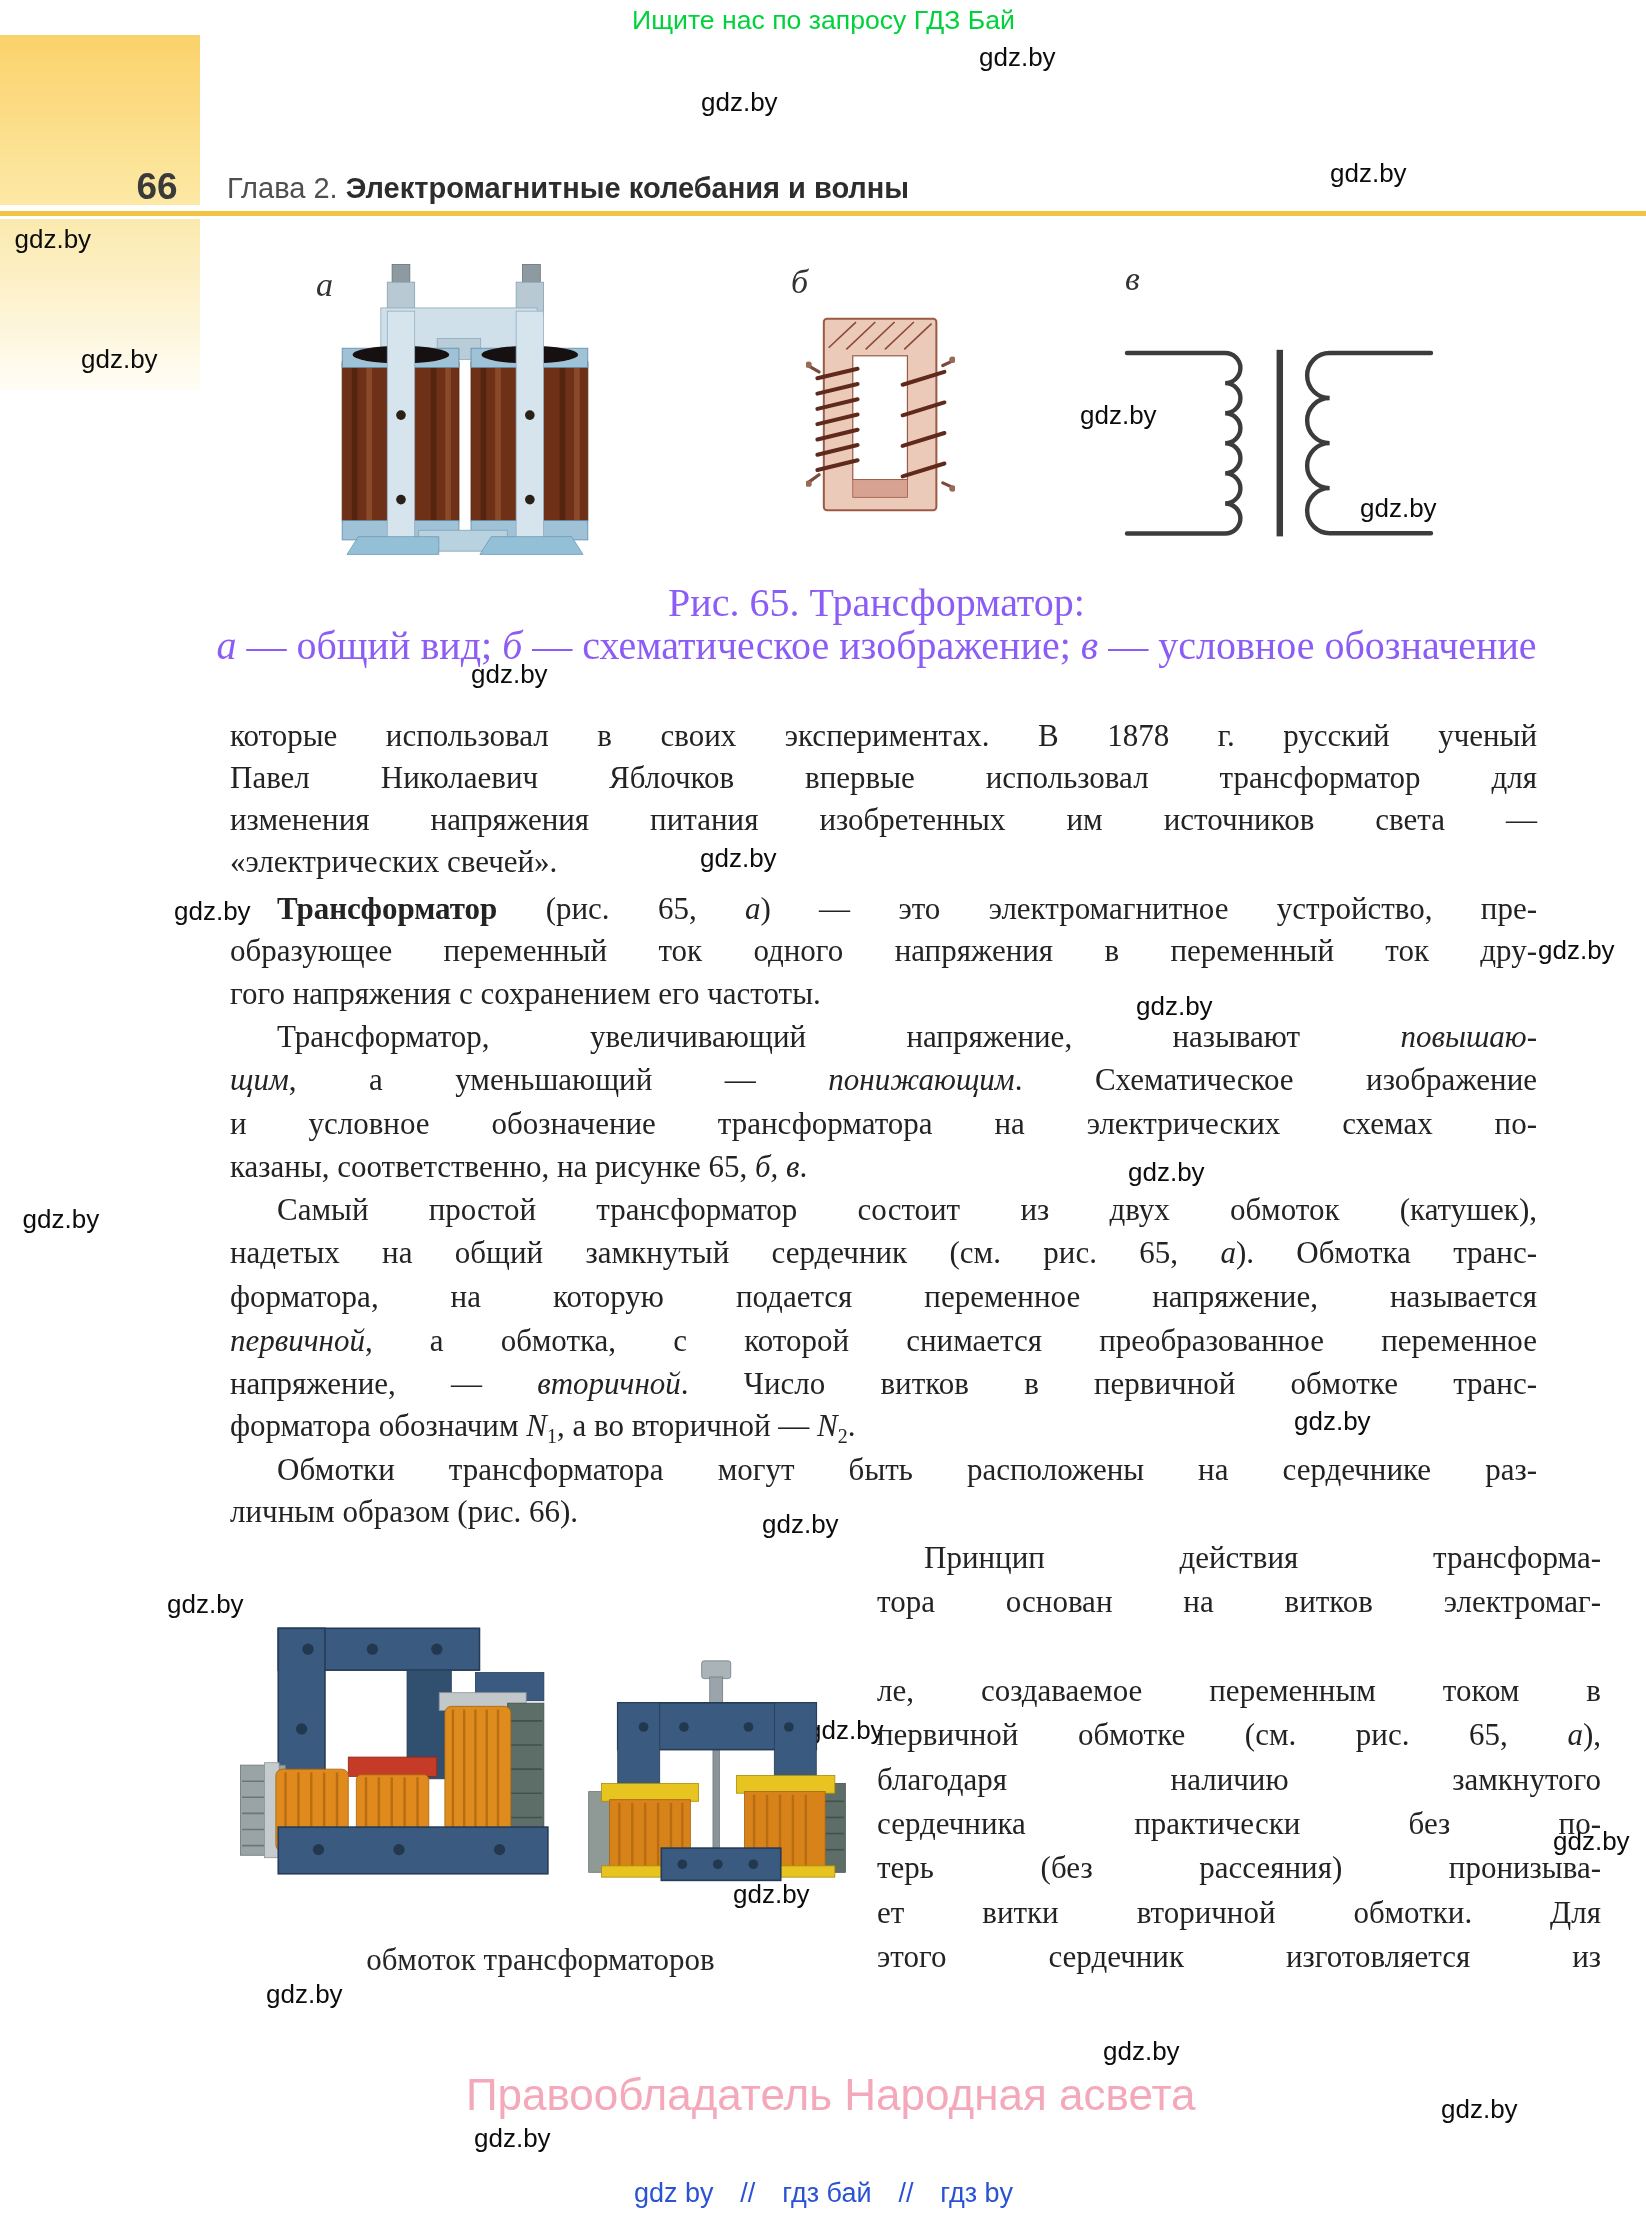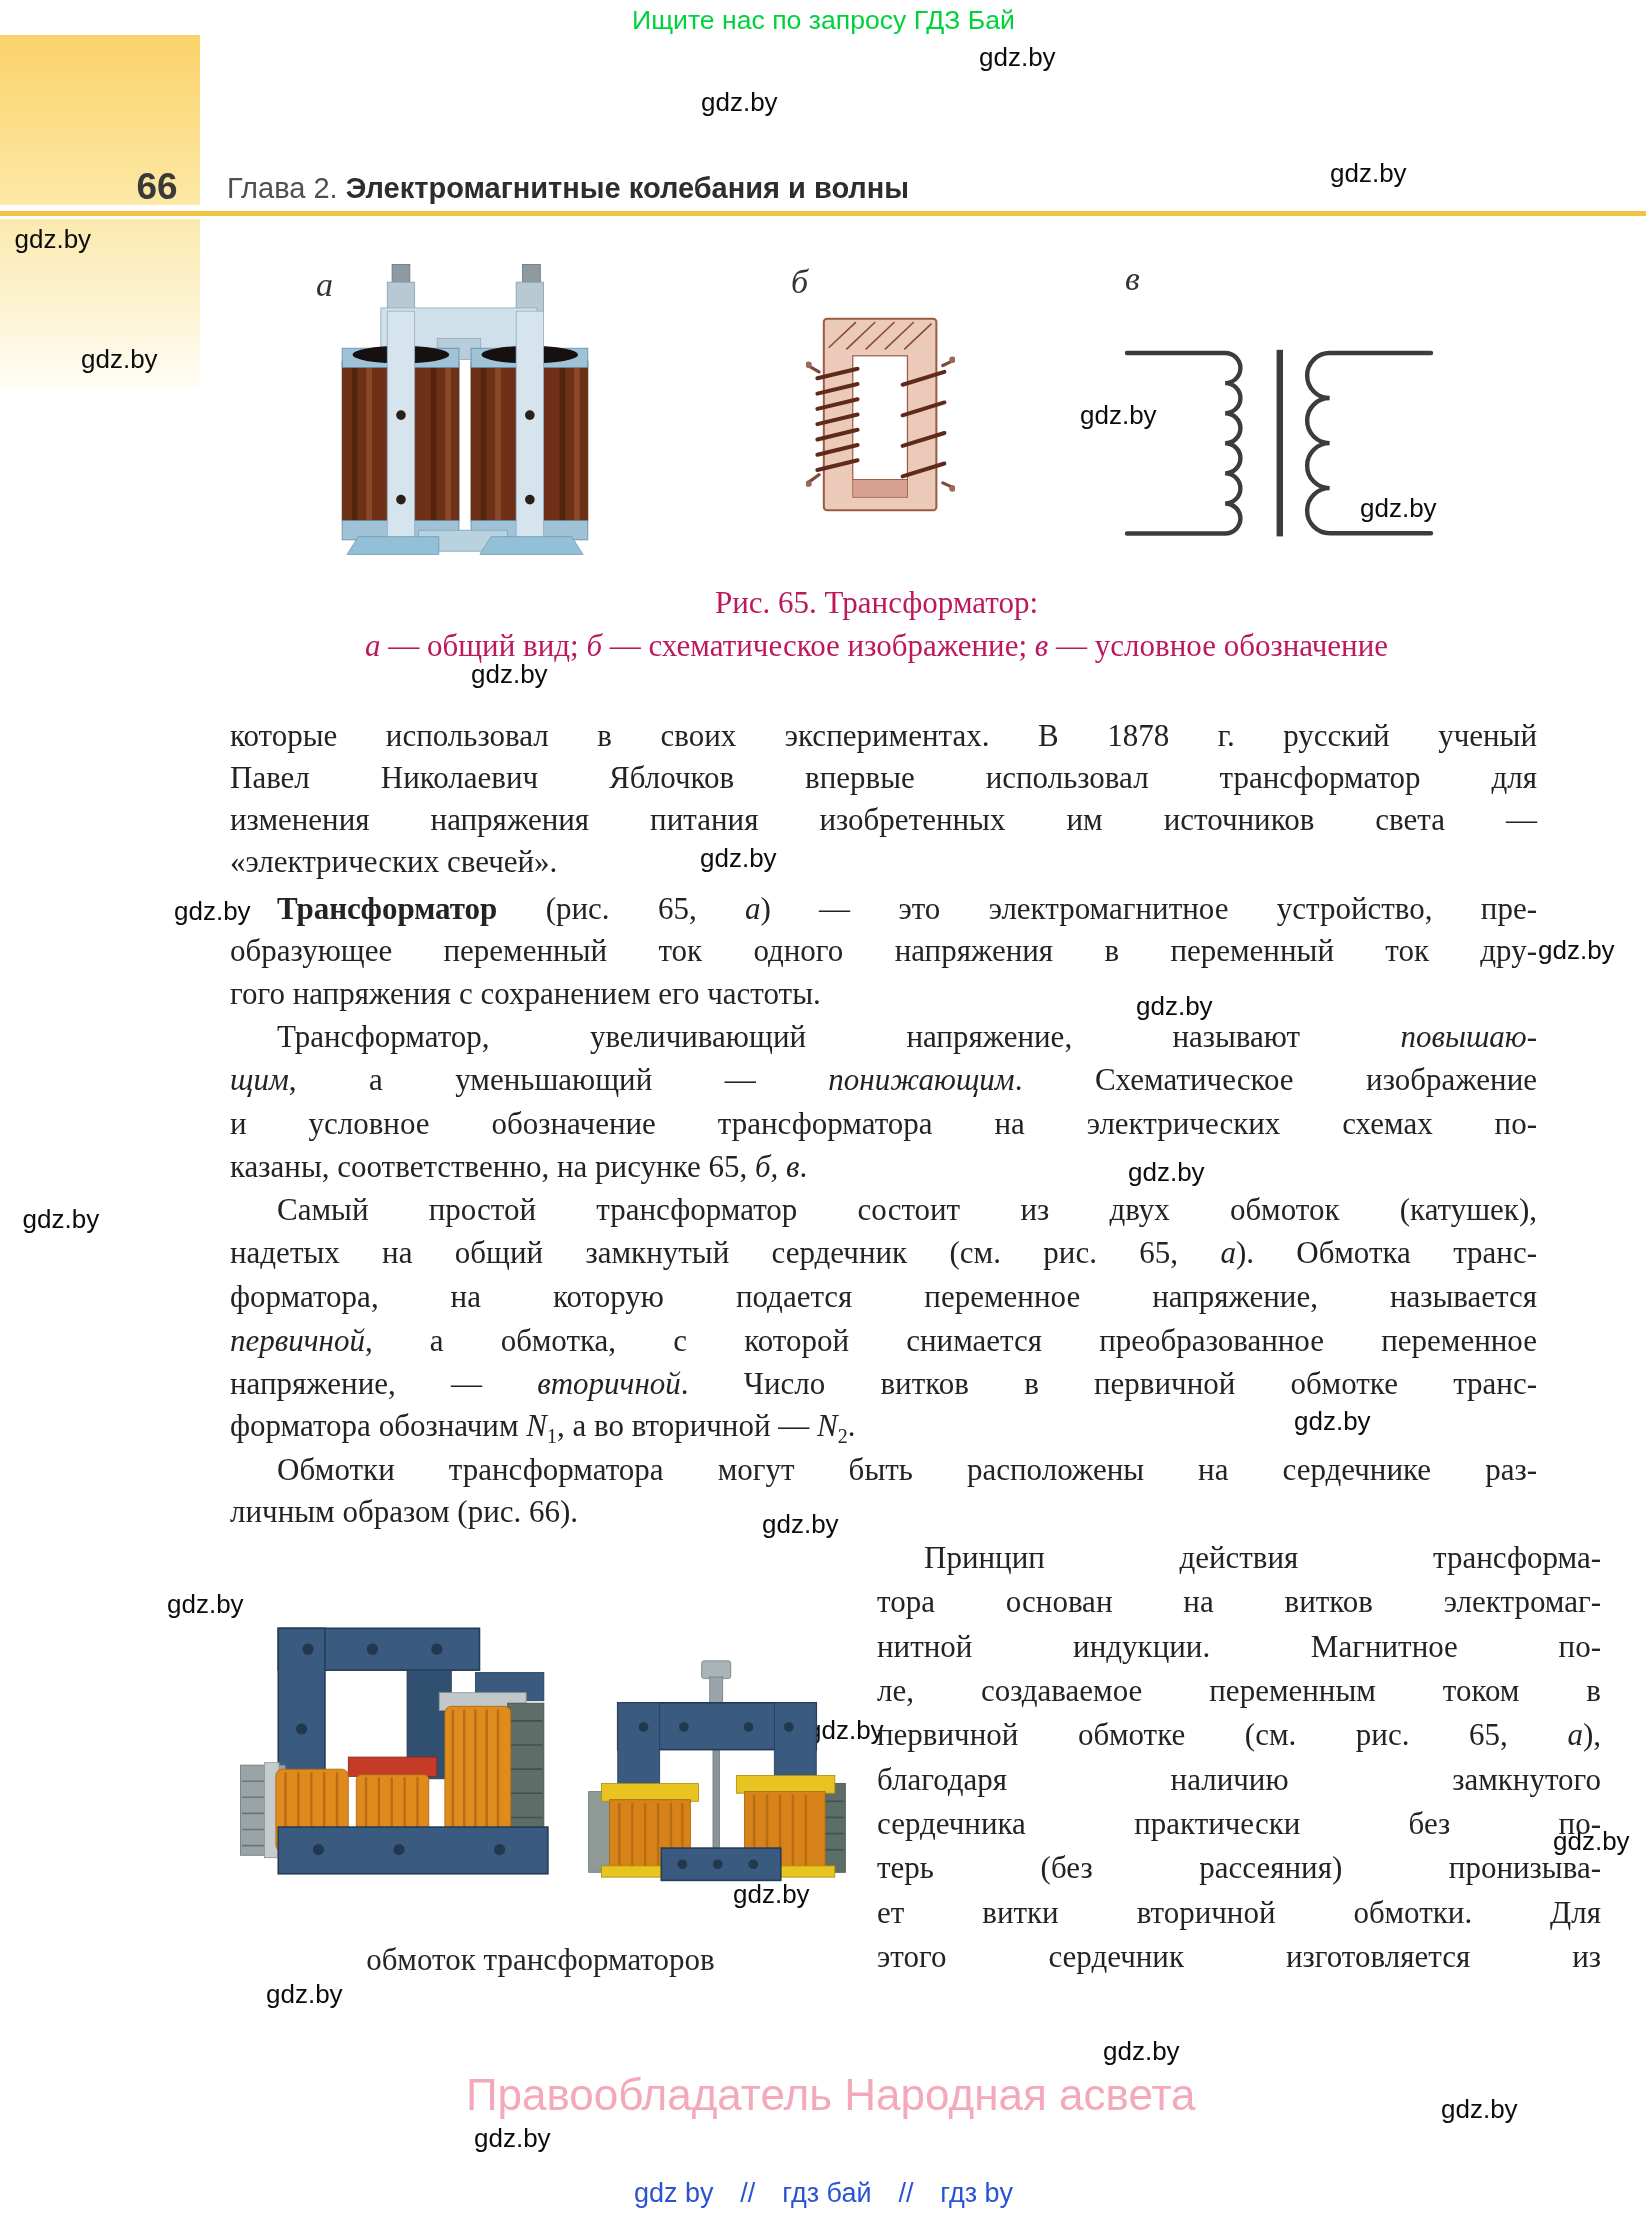--- a/index.html
+++ b/index.html
@@ -18,21 +18,21 @@
            background:linear-gradient(#fbe9ad,#fffdf6);}
   .goldline{position:absolute;left:0;top:211px;width:100%;height:4.8px;background:#f1c544;}
   .pagenum{position:absolute;left:129px;top:166px;width:56px;text-align:center;
            font-family:"Liberation Sans",sans-serif;font-weight:bold;font-size:37px;color:#3a3a3a;}
   .chapter{position:absolute;left:227px;top:172px;font-family:"Liberation Sans",sans-serif;
            font-size:29px;color:#4f4f4f;white-space:nowrap;}
   .chapter b{color:#2d2d2d;font-weight:bold;}
   
   .figlabel{position:absolute;font-style:italic;font-size:34px;color:#333;}
   .figbox{position:absolute;}
-  .cap65{position:absolute;left:115px;width:1523px;text-align:center;font-size:31px;line-height:37px;color:#be185d;}
+  .cap65{position:absolute;left:115px;width:1523px;text-align:center;font-size:40px;line-height:37px;color:#8b5cf6;}
   
   .bline{position:absolute;left:230px;width:1307px;height:43px;font-size:31px;line-height:43px;
          text-align:justify;text-align-last:justify;color:#232323;}
   .rline{position:absolute;left:877px;width:724px;height:44px;font-size:31px;line-height:44px;
          text-align:justify;text-align-last:justify;color:#232323;}
   .last{text-align-last:left;}
   .indent{text-indent:47px;}
   .it{font-style:italic;}
   .bd{font-weight:bold;}
   sub{font-size:20px;line-height:0;}
@@ -209,21 +209,20 @@
   <div class="bline" style="top:1275px">форматора, на которую подается переменное напряжение, называется</div>
   <div class="bline" style="top:1319px"><span class="it">первичной</span><span>, а обмотка, с которой снимается преобразованное переменное</span></div>
   <div class="bline" style="top:1362px"><span>напряжение, — </span><span class="it">вторичной</span><span>. Число витков в первичной обмотке транс-</span></div>
   <div class="bline last" style="top:1404px"><span>форматора обозначим </span><span class="it">N</span><sub>1</sub><span>, а во вторичной — </span><span class="it">N</span><sub>2</sub><span>.</span></div>
 
   <div class="bline indent" style="top:1448px">Обмотки трансформатора могут быть расположены на сердечнике раз-</div>
   <div class="bline last" style="top:1490px">личным образом (рис. 66).</div>
 
   <div class="rline indent" style="top:1536px">Принцип действия трансформа-</div>
   <div class="rline" style="top:1580px">тора основан на витков электромаг-</div>
-  <div class="rline" style="top:1625px">нитной индукции. Магнитное по-</div>
   <div class="rline" style="top:1669px">ле, создаваемое переменным током в</div>
   <div class="rline" style="top:1713px"><span>первичной обмотке (см. рис. 65, </span><span class="it">а</span><span>),</span></div>
   <div class="rline" style="top:1758px">благодаря наличию замкнутого</div>
   <div class="rline" style="top:1802px">сердечника практически без по-</div>
   <div class="rline" style="top:1846px">терь (без рассеяния) пронизыва-</div>
   <div class="rline" style="top:1891px">ет витки вторичной обмотки. Для</div>
   <div class="rline" style="top:1935px">этого сердечник изготовляется из</div>
 
   <div class="figbox" style="left:234px;top:1608px;width:334px;height:274px">
     <svg width="334" height="274" viewBox="0 0 415 340">

